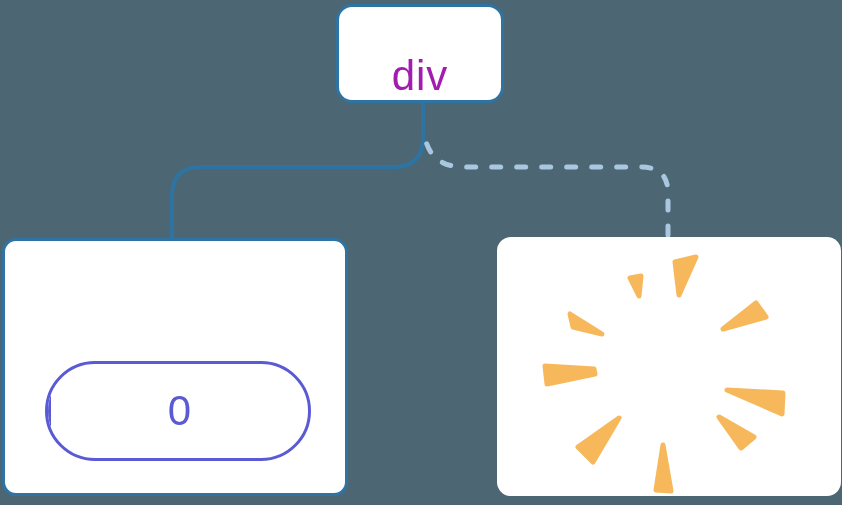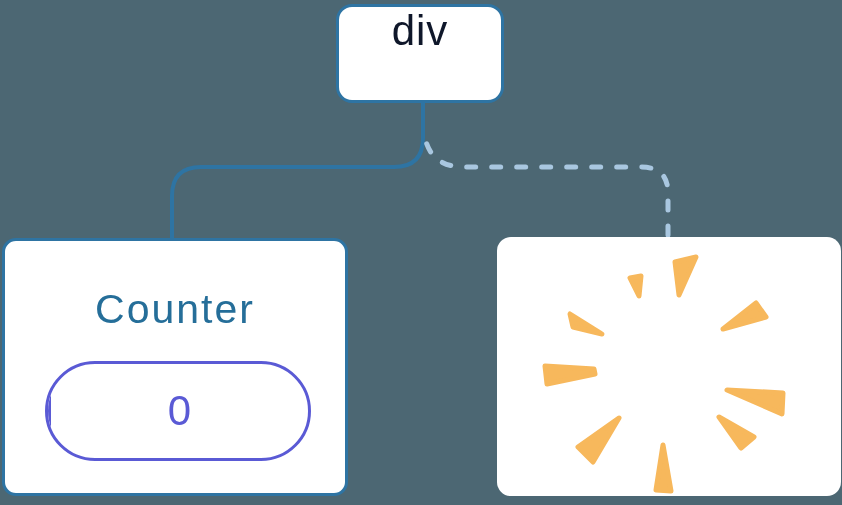--- a/index.html
+++ b/index.html
@@ -22,25 +22,25 @@
   }
   .node-root {
     position: absolute;
     left: 336px; top: 4px;
     width: 168px; height: 99px;
     box-sizing: border-box;
     background: #FFFFFF;
     border: 3px solid #2E74A3;
     border-radius: 16px;
     display: flex;
-    align-items: flex-start;
+    align-items: flex-end;
     justify-content: center;
     font-size: 42px;
     letter-spacing: 1px;
-    color: #0f172a;
+    color: #a21caf;
   }
   .card {
     position: absolute;
     box-sizing: border-box;
     background: #FFFFFF;
     border-radius: 14px;
   }
   .card-counter {
     left: 2px; top: 238px;
     width: 346px; height: 258px;
@@ -103,21 +103,20 @@
   <svg class="connectors" viewBox="0 0 842 505" xmlns="http://www.w3.org/2000/svg" aria-hidden="true">
     <path d="M 423 101 L 423 138 Q 423 167 394 167 L 201 167 Q 172 167 172 196 L 172 240" fill="none" stroke="#2E74A3" stroke-width="4"></path>
     <path d="M 424 132 C 427 156 441 167 464 167 L 641 167 Q 668 167 668 193 L 668 239" fill="none" stroke="#A9C7E0" stroke-width="5" stroke-linecap="round" stroke-dasharray="9 16" stroke-dashoffset="-12"></path>
   </svg>
 
   <div class="node-root">
     <span>div</span>
   </div>
 
   <div class="card card-counter">
-    <div class="card-title">Counter</div>
     <div class="state-pill">
       <span class="pill-divider"></span>
       <span class="pill-value">0</span>
     </div>
   </div>
 
   <div class="card card-poof">
     <svg class="poof-svg" viewBox="0 0 344 259" xmlns="http://www.w3.org/2000/svg" aria-hidden="true">
       <g fill="#F7B85C" stroke="#F7B85C" stroke-width="5" stroke-linejoin="round">
         <polygon points="178,25 199,20 182,58"></polygon>

